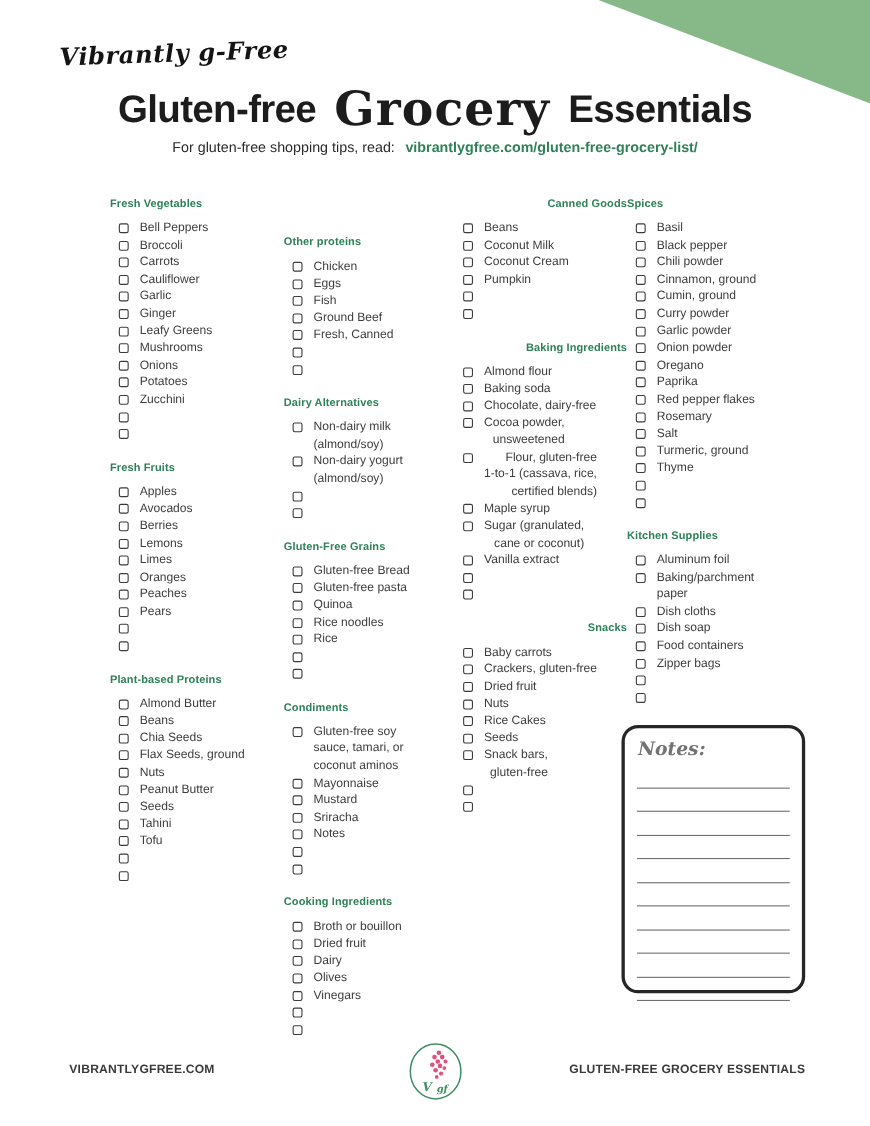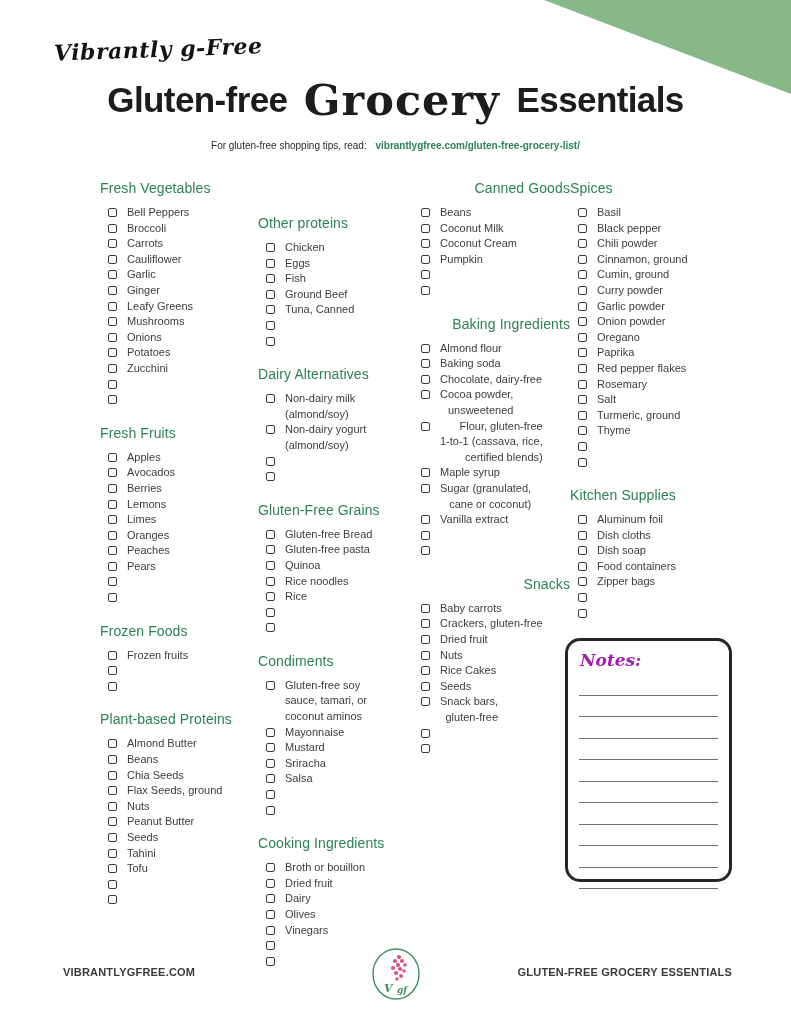--- a/index.html
+++ b/index.html
@@ -9,40 +9,40 @@
     --green:#2e8158;--tri:#87b888;--ink:#222222;
   }
   .triangle{position:absolute;top:0;right:0;width:247px;height:94px;background:var(--tri);
     clip-path:polygon(0 0,100% 0,100% 100%);}
   .brand{position:absolute;left:54px;top:36px;font-family:"DejaVu Serif",serif;font-style:italic;
     font-weight:bold;font-size:22px;color:#141414;transform:rotate(-2deg);letter-spacing:.5px;}
   .title{position:absolute;top:72px;left:0;width:100%;text-align:center;color:#1c1c1c;white-space:nowrap;}
   .title .sans{font-size:35px;font-weight:bold;letter-spacing:-.6px;}
   .title .script{font-family:"DejaVu Serif",serif;font-weight:bold;font-size:43px;
     margin:0 12px;position:relative;top:3px;letter-spacing:1px;}
-  .subtitle{position:absolute;top:140px;left:0;width:100%;text-align:center;font-size:10px;color:#2a2a2a;}
+  .subtitle{position:absolute;top:126px;left:0;width:100%;text-align:center;font-size:13px;color:#2a2a2a;}
   .subtitle .link{color:var(--green);font-weight:bold;margin-left:6px;text-decoration:none;}
 
   .columns{position:absolute;left:100px;top:180px;display:flex;}
   .column{flex:none;}
   .column:nth-child(1){width:158px;}
   .column:nth-child(2){width:155px;margin-top:35px;}
   .column:nth-child(3){width:157px;text-align:right;}
   .column:nth-child(4){width:166px;}
   .section{margin-bottom:17px;}
-  .section-heading{font-size:14px;font-weight:normal;color:var(--green);margin:0 0 9px 0;letter-spacing:.1px;}
+  .section-heading{font-size:10px;font-weight:bold;color:var(--green);margin:0 0 9px 0;letter-spacing:.1px;}
   .item{display:flex;align-items:flex-start;min-height:15.6px;line-height:15.6px;}
   .checkbox{flex:none;width:7px;height:7px;border:1.7px solid #3b3b3b;border-radius:2px;
     margin:3px 10px 0 8px;background:#fff;}
   .item-label{font-size:11px;color:#3d3d3d;white-space:pre-line;padding-right:2px;}
 
   .notes-box{margin-top:15px;margin-left:-5px;width:167px;height:244px;border:3.2px solid #262626;
     border-radius:15px;padding:7px 11px 9px;box-sizing:border-box;background:#fff;}
   .notes-label{font-family:"DejaVu Serif",serif;font-style:italic;font-weight:bold;font-size:17px;
-    color:#a21caf;margin:2px 0 4px 1px;}
+    color:#737373;margin:2px 0 4px 1px;}
   .note-line{height:20.5px;border-bottom:1.4px solid #6f6f6f;}
 
   .footer{position:absolute;left:0;top:948px;width:100%;height:70px;}
   .footer-left{position:absolute;left:63px;top:18px;font-size:11px;font-weight:bold;color:#3a3a3a;letter-spacing:.2px;}
   .footer-right{position:absolute;right:59px;top:18px;font-size:11px;font-weight:bold;color:#3a3a3a;letter-spacing:.2px;}
   .footer-logo{position:absolute;left:50%;transform:translateX(-50%);top:-2px;}
 </style>
 </head>
 <body>
 
@@ -157,35 +157,20 @@
           <div class="item">
             <span class="checkbox"></span>
             <span class="item-label"></span>
           </div>
           <div class="item">
             <span class="checkbox"></span>
             <span class="item-label"></span>
           </div>
         </div>
         <div class="section">
-          <div class="section-heading">Frozen Foods</div>
-          <div class="item">
-            <span class="checkbox"></span>
-            <span class="item-label">Frozen fruits</span>
-          </div>
-          <div class="item">
-            <span class="checkbox"></span>
-            <span class="item-label"></span>
-          </div>
-          <div class="item">
-            <span class="checkbox"></span>
-            <span class="item-label"></span>
-          </div>
-        </div>
-        <div class="section">
           <div class="section-heading">Plant-based Proteins</div>
           <div class="item">
             <span class="checkbox"></span>
             <span class="item-label">Almond Butter</span>
           </div>
           <div class="item">
             <span class="checkbox"></span>
             <span class="item-label">Beans</span>
           </div>
           <div class="item">
@@ -240,21 +225,21 @@
           <div class="item">
             <span class="checkbox"></span>
             <span class="item-label">Fish</span>
           </div>
           <div class="item">
             <span class="checkbox"></span>
             <span class="item-label">Ground Beef</span>
           </div>
           <div class="item">
             <span class="checkbox"></span>
-            <span class="item-label">Tuna, Canned</span>
+            <span class="item-label">Fresh, Canned</span>
           </div>
           <div class="item">
             <span class="checkbox"></span>
             <span class="item-label"></span>
           </div>
           <div class="item">
             <span class="checkbox"></span>
             <span class="item-label"></span>
           </div>
         </div>
@@ -325,21 +310,21 @@
           <div class="item">
             <span class="checkbox"></span>
             <span class="item-label">Mustard</span>
           </div>
           <div class="item">
             <span class="checkbox"></span>
             <span class="item-label">Sriracha</span>
           </div>
           <div class="item">
             <span class="checkbox"></span>
-            <span class="item-label">Salsa</span>
+            <span class="item-label">Notes</span>
           </div>
           <div class="item">
             <span class="checkbox"></span>
             <span class="item-label"></span>
           </div>
           <div class="item">
             <span class="checkbox"></span>
             <span class="item-label"></span>
           </div>
         </div>
@@ -561,20 +546,25 @@
           <div class="item">
             <span class="checkbox"></span>
             <span class="item-label"></span>
           </div>
         </div>
         <div class="section">
           <div class="section-heading">Kitchen Supplies</div>
           <div class="item">
             <span class="checkbox"></span>
             <span class="item-label">Aluminum foil</span>
+          </div>
+          <div class="item">
+            <span class="checkbox"></span>
+            <span class="item-label">Baking/parchment
+paper</span>
           </div>
           <div class="item">
             <span class="checkbox"></span>
             <span class="item-label">Dish cloths</span>
           </div>
           <div class="item">
             <span class="checkbox"></span>
             <span class="item-label">Dish soap</span>
           </div>
           <div class="item">

